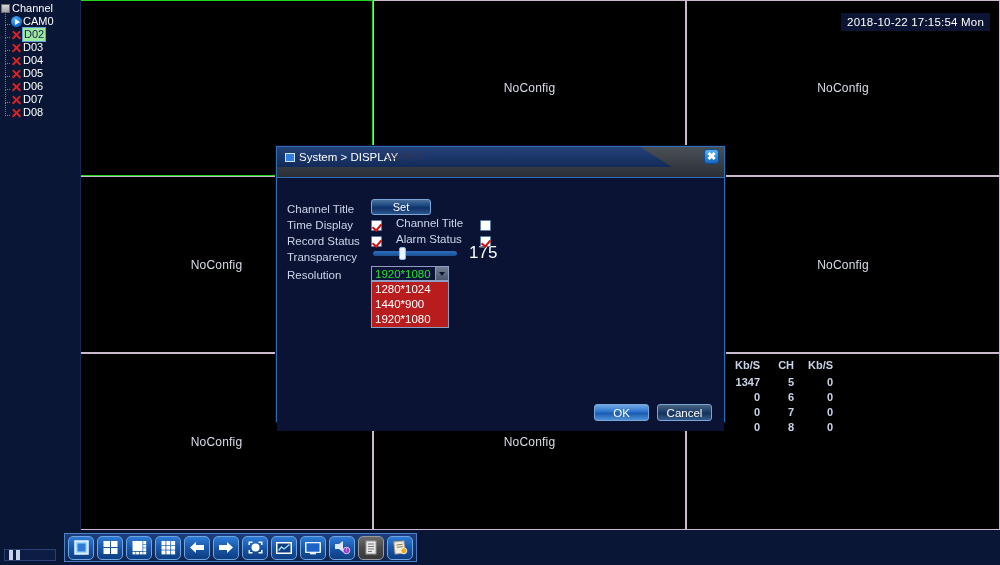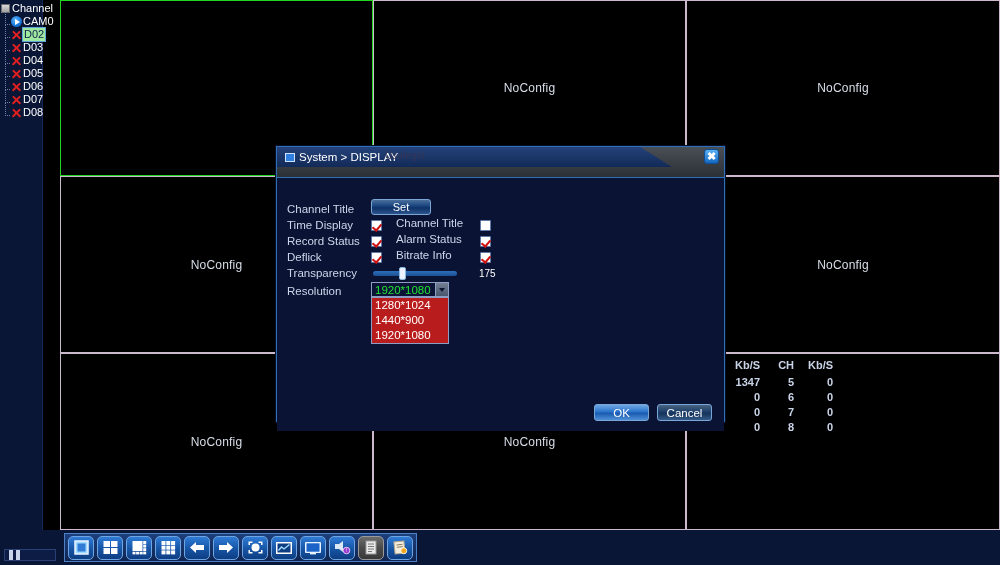--- a/index.html
+++ b/index.html
@@ -19,21 +19,21 @@
     display: flex; align-items: center; justify-content: center; text-align: center;
   }
   .cell .noconf {
     color: #d8dde8; font-size: 12px; letter-spacing: .2px;
     font-family: "Liberation Sans", sans-serif;
   }
   .cell.selected { border-color: #21d521; }
 
   
   .sidebar {
-    position: absolute; left: 0; top: 0; width: 43px; height: 530px;
+    position: absolute; left: 0; top: 0; width: 81px; height: 530px;
     background: #0a1636;
     border-right: 1px solid #16275a;
   }
   .tree { padding: 2px 0 0 1px; }
   .tree-root {
     display: flex; align-items: center; gap: 2px;
     color: #ffffff; font-size: 11px; line-height: 13px; white-space: nowrap;
   }
   .sq {
     width: 9px; height: 9px; flex: 0 0 9px;
@@ -171,21 +171,21 @@
   .slider {
     position: relative; width: 84px; height: 5px;
     background: linear-gradient(#2c6fbf,#1c4f90);
     border-radius: 3px; margin-left: 2px;
   }
   .slider .knob {
     position: absolute; left: 31%; top: -4px;
     width: 7px; height: 13px; background: #eaf2ff;
     border: 1px solid #8fb8e0; border-radius: 2px;
   }
-  .slider-val { color: #ffffff; font-size: 10px; margin-left: 22px; }
+  .slider-val { color: #ffffff; font-size: 17px; margin-left: 12px; }
 
   .select-wrap { position: relative; }
   .select {
     display: flex; align-items: center; width: 78px; height: 15px;
     background: #0b1436; border: 1px solid #8d9ec4;
   }
   .select .val {
     color: #22e033; font-size: 11.5px; padding-left: 3px; flex: 1;
     white-space: nowrap;
   }
@@ -345,20 +345,21 @@
       </div>
 
       <div class="tree-item">
         <span class="hook"></span>
         <span class="ico-x"></span>
         <span class="tree-label">D08</span>
       </div>
     </div>
   </div>
 
+  <div class="timestamp">2018-10-22 17:15:54 Mon</div>
 
   <div class="stats">
     <table>
       <thead>
         <tr>
           <th>Kb/S</th>
           <th>CH</th>
           <th>Kb/S</th>
         </tr>
       </thead>
@@ -424,32 +425,20 @@
             <span class="cb on"></span>
           </span>
           <span class="slot-b">
             <span class="cb-label">Alarm Status</span>
           </span>
           <span class="slot-c">
             <span class="cb on"></span>
           </span>
         </div>
 
-        <div class="row">
-          <span class="lbl">Deflick</span>
-          <span class="slot-a">
-            <span class="cb on"></span>
-          </span>
-          <span class="slot-b">
-            <span class="cb-label">Bitrate Info</span>
-          </span>
-          <span class="slot-c">
-            <span class="cb on"></span>
-          </span>
-        </div>
 
         <div class="row">
           <span class="lbl">Transparency</span>
           <span class="slider-wrap">
             <span class="slider">
               <span class="knob"></span>
             </span>
             <span class="slider-val">175</span>
           </span>
         </div>

